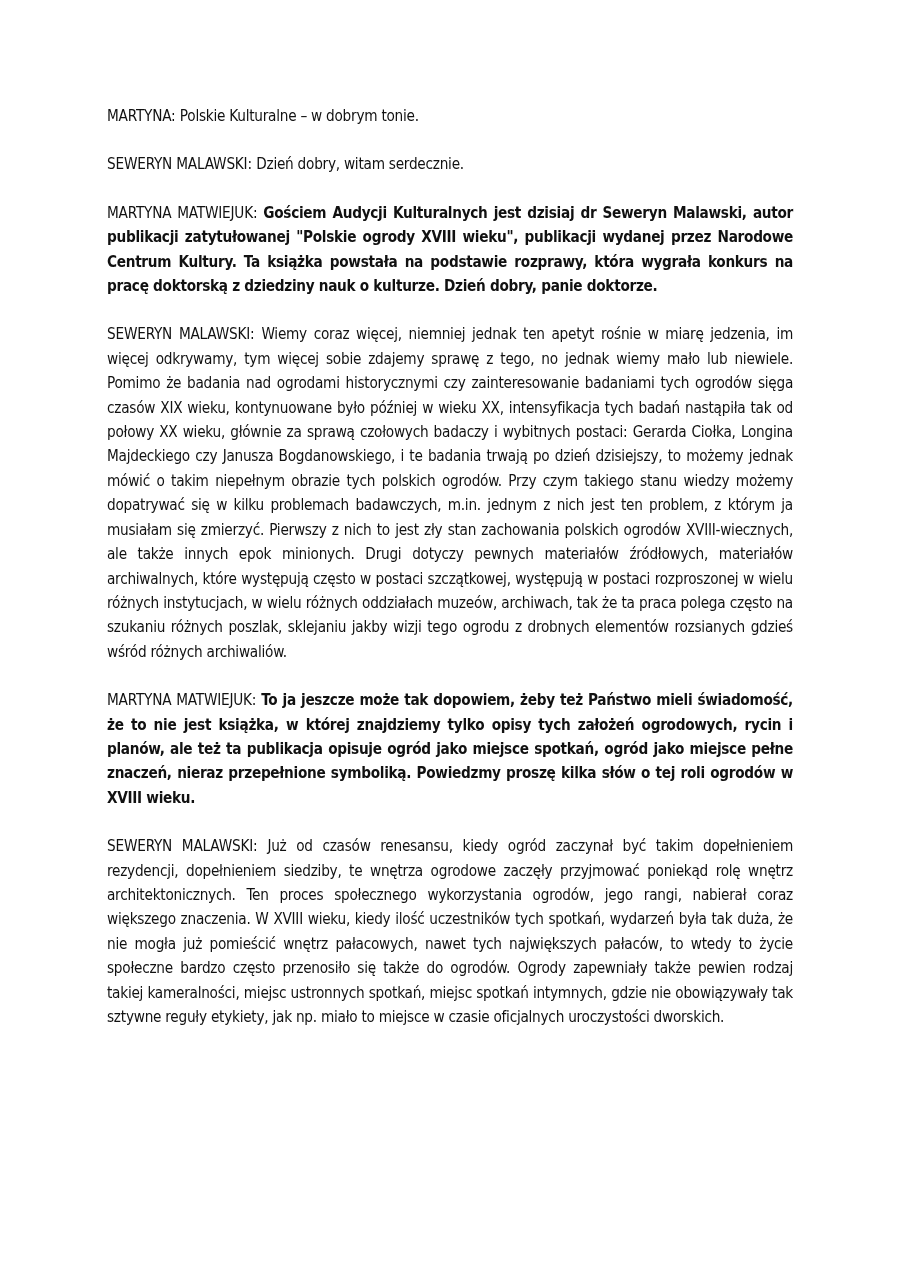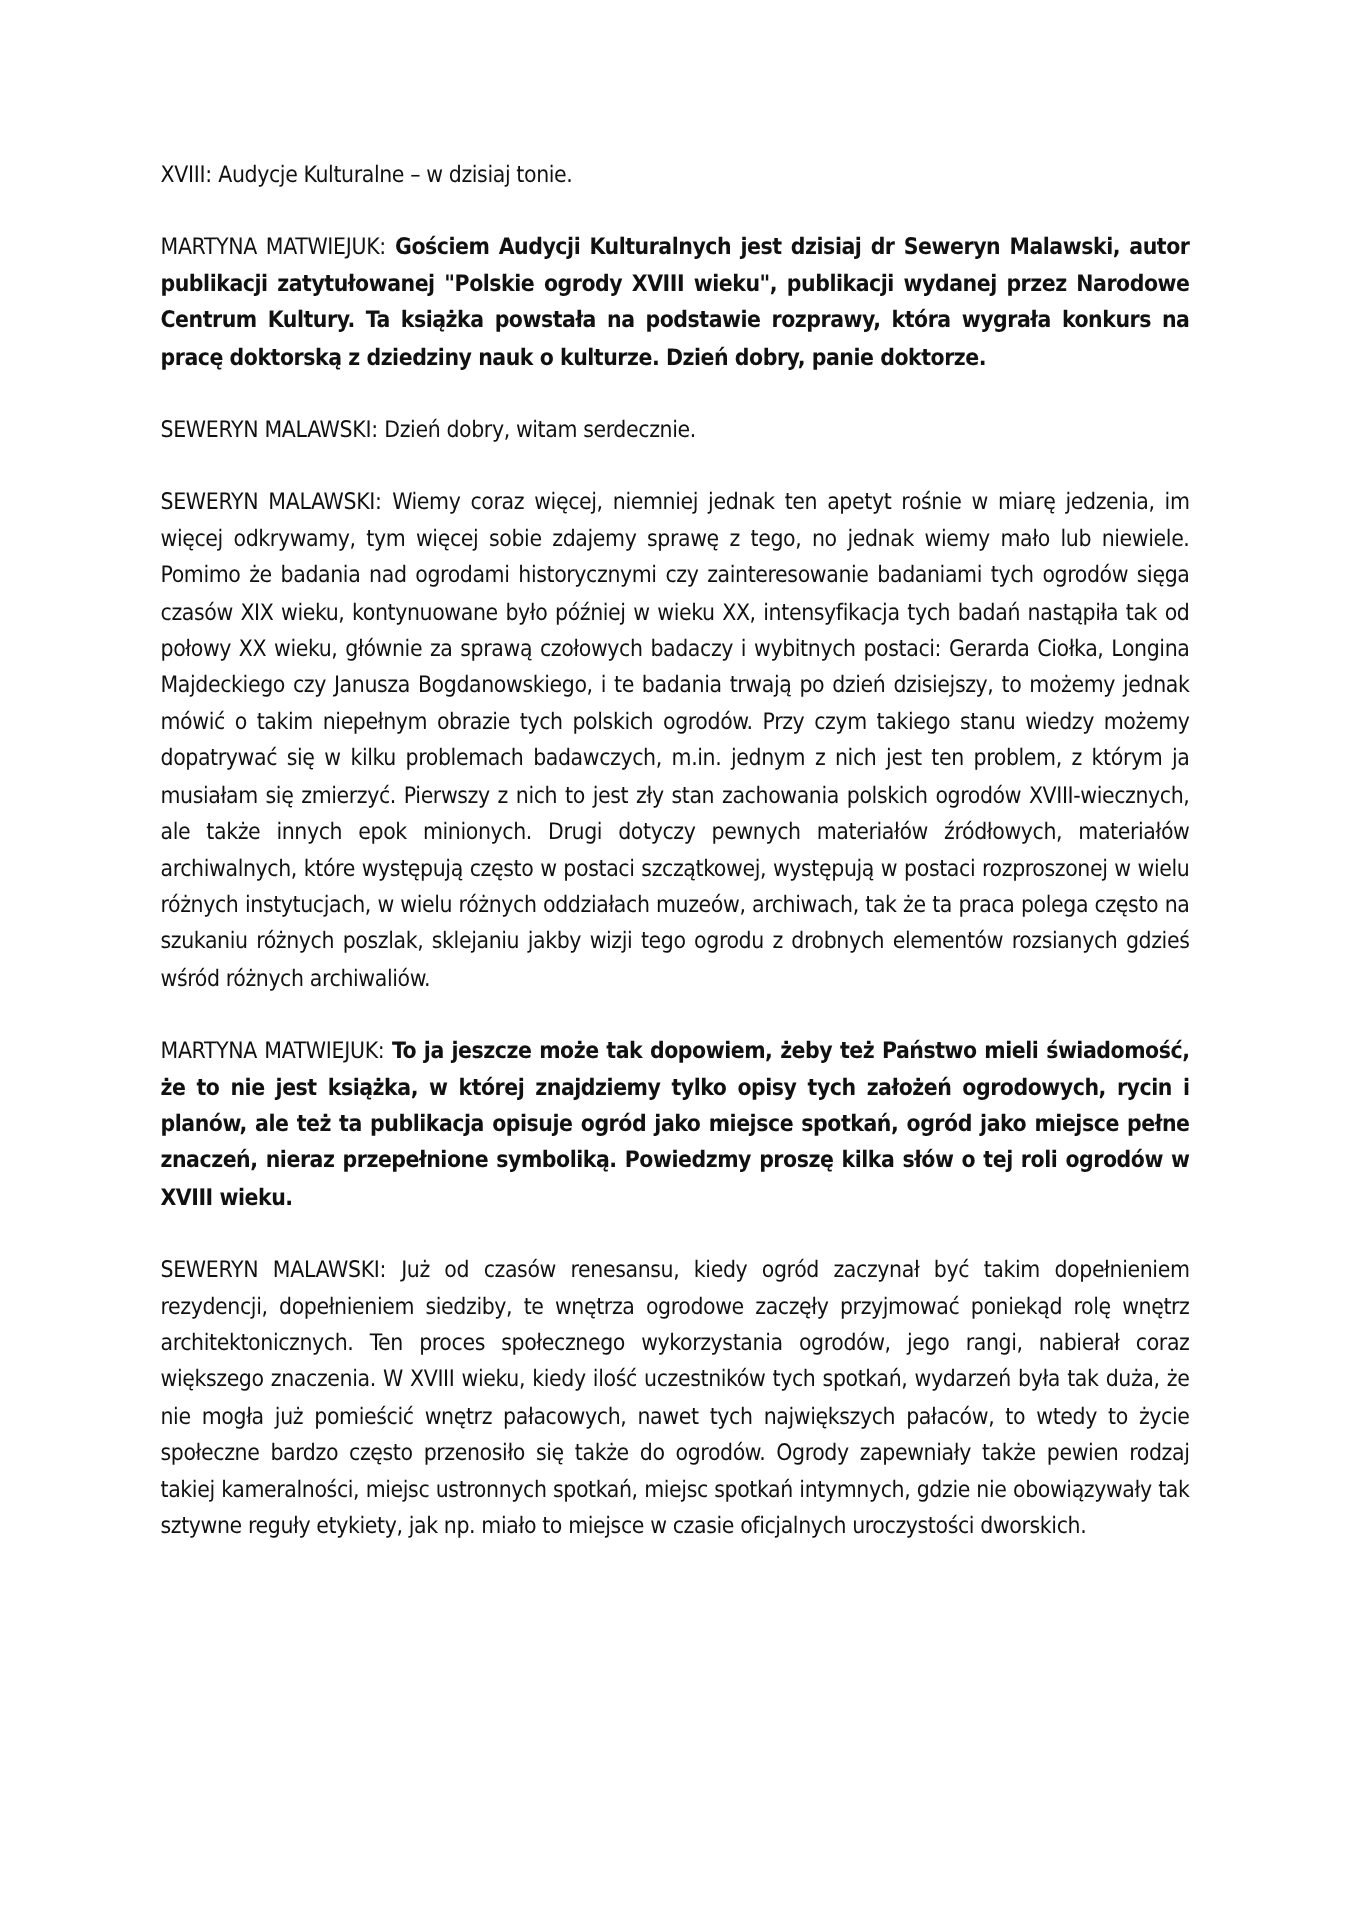--- a/index.html
+++ b/index.html
@@ -39,32 +39,32 @@
     .normal {
       letter-spacing: -0.25px;
     }
   </style>
 </head>
 <body>
 
 <div class="page">
 
   <p class="para">
-    <span class="speaker">XVIII:</span>
-    <span class="normal">Audycje Kulturalne – w dzisiaj tonie.</span>
+    <span class="speaker">MARTYNA:</span>
+    <span class="normal">Polskie Kulturalne – w dobrym tonie.</span>
+  </p>
+
+  <p class="para">
+    <span class="speaker">SEWERYN MALAWSKI:</span>
+    <span class="normal">Dzień dobry, witam serdecznie.</span>
   </p>
 
   <p class="para">
     <span class="speaker">MARTYNA MATWIEJUK:</span>
     <span class="bold">Gościem Audycji Kulturalnych jest dzisiaj dr Seweryn Malawski, autor publikacji zatytułowanej "Polskie ogrody XVIII wieku", publikacji wydanej przez Narodowe Centrum Kultury. Ta książka powstała na podstawie rozprawy, która wygrała konkurs na pracę doktorską z dziedziny nauk o kulturze. Dzień dobry, panie doktorze.</span>
-  </p>
-
-  <p class="para">
-    <span class="speaker">SEWERYN MALAWSKI:</span>
-    <span class="normal">Dzień dobry, witam serdecznie.</span>
   </p>
 
 
   <p class="para">
     <span class="speaker">SEWERYN MALAWSKI:</span>
     <span class="normal">Wiemy coraz więcej, niemniej jednak ten apetyt rośnie w miarę jedzenia, im więcej odkrywamy, tym więcej sobie zdajemy sprawę z tego, no jednak wiemy mało lub niewiele. Pomimo że badania nad ogrodami historycznymi czy zainteresowanie badaniami tych ogrodów sięga czasów XIX wieku, kontynuowane było później w wieku XX, intensyfikacja tych badań nastąpiła tak od połowy XX wieku, głównie za sprawą czołowych badaczy i wybitnych postaci: Gerarda Ciołka, Longina Majdeckiego czy Janusza Bogdanowskiego, i te badania trwają po dzień dzisiejszy, to możemy jednak mówić o takim niepełnym obrazie tych polskich ogrodów. Przy czym takiego stanu wiedzy możemy dopatrywać się w kilku problemach badawczych, m.in. jednym z nich jest ten problem, z którym ja musiałam się zmierzyć. Pierwszy z nich to jest zły stan zachowania polskich ogrodów XVIII-wiecznych, ale także innych epok minionych. Drugi dotyczy pewnych materiałów źródłowych, materiałów archiwalnych, które występują często w postaci szczątkowej, występują w postaci rozproszonej w wielu różnych instytucjach, w wielu różnych oddziałach muzeów, archiwach, tak że ta praca polega często na szukaniu różnych poszlak, sklejaniu jakby wizji tego ogrodu z drobnych elementów rozsianych gdzieś wśród różnych archiwaliów.</span>
   </p>
 
   <p class="para">
     <span class="speaker">MARTYNA MATWIEJUK:</span>

